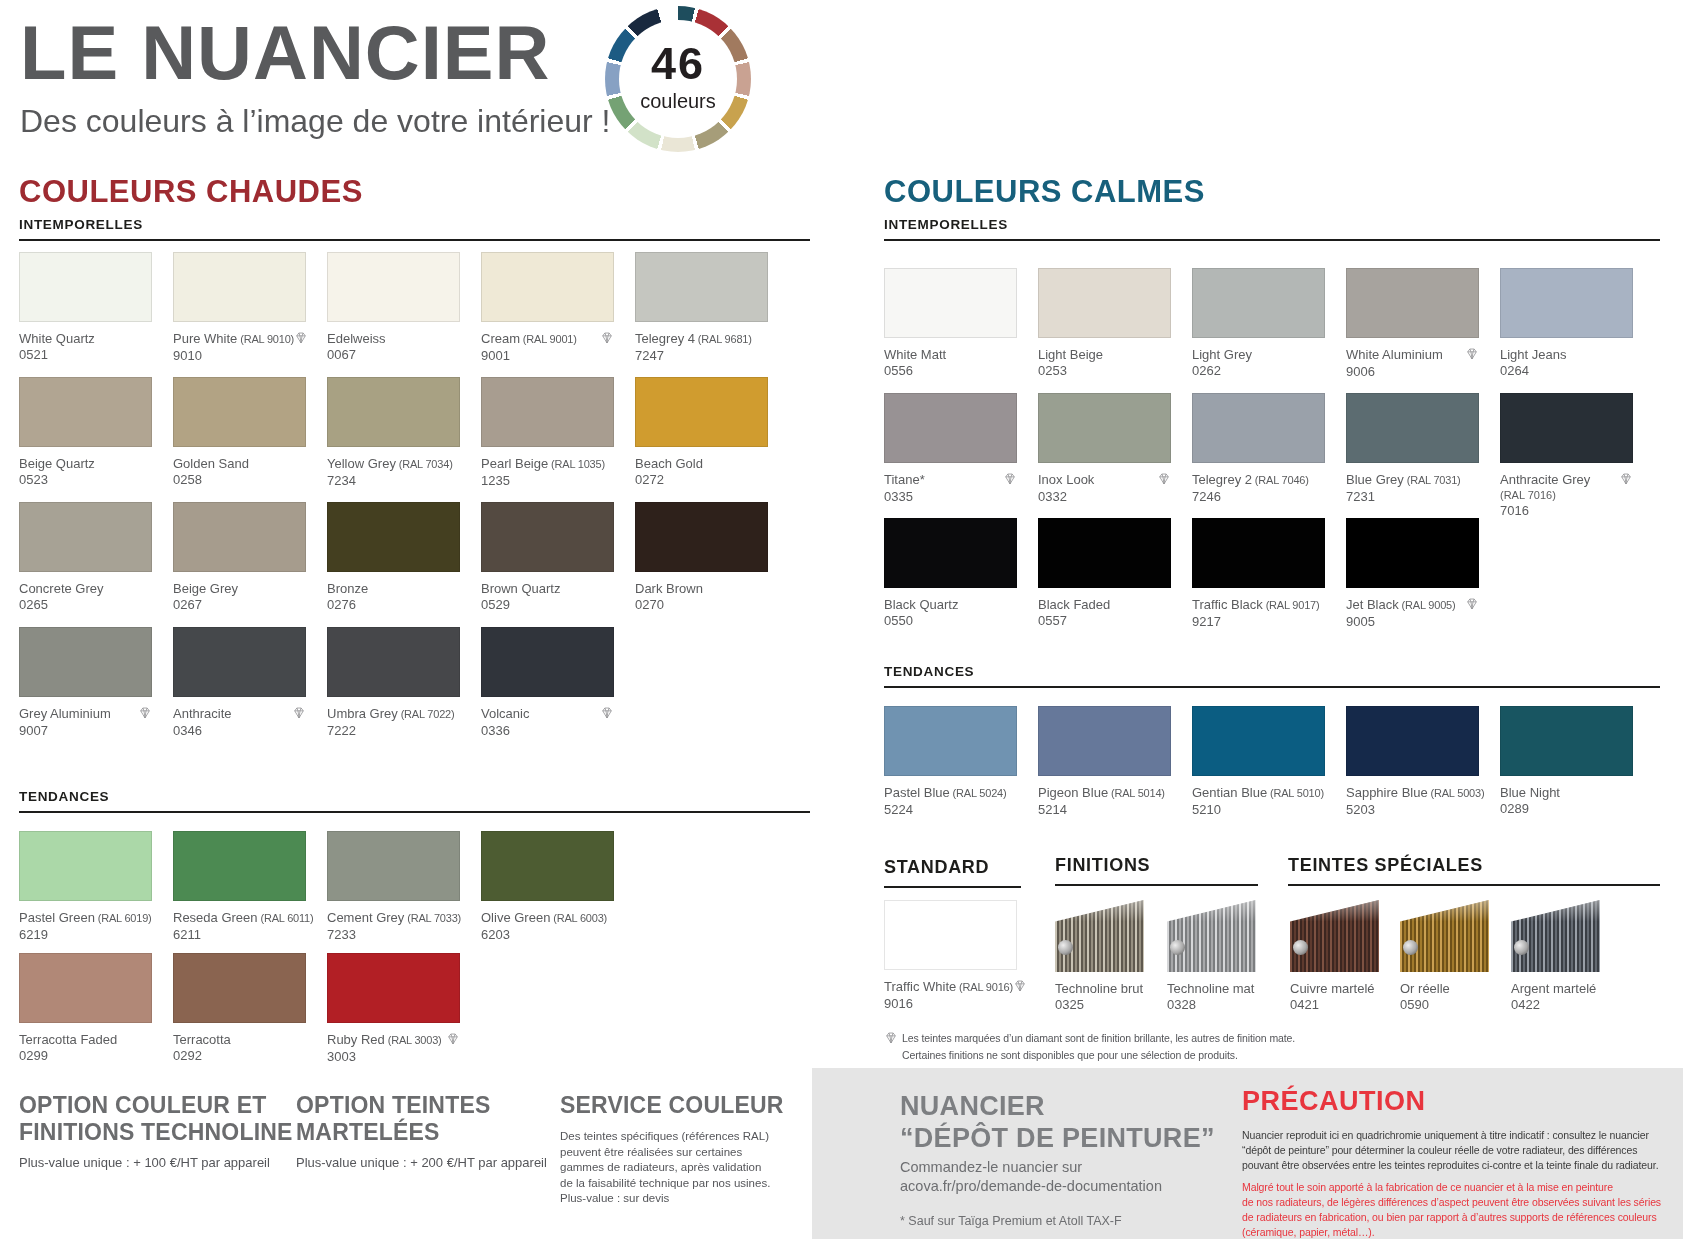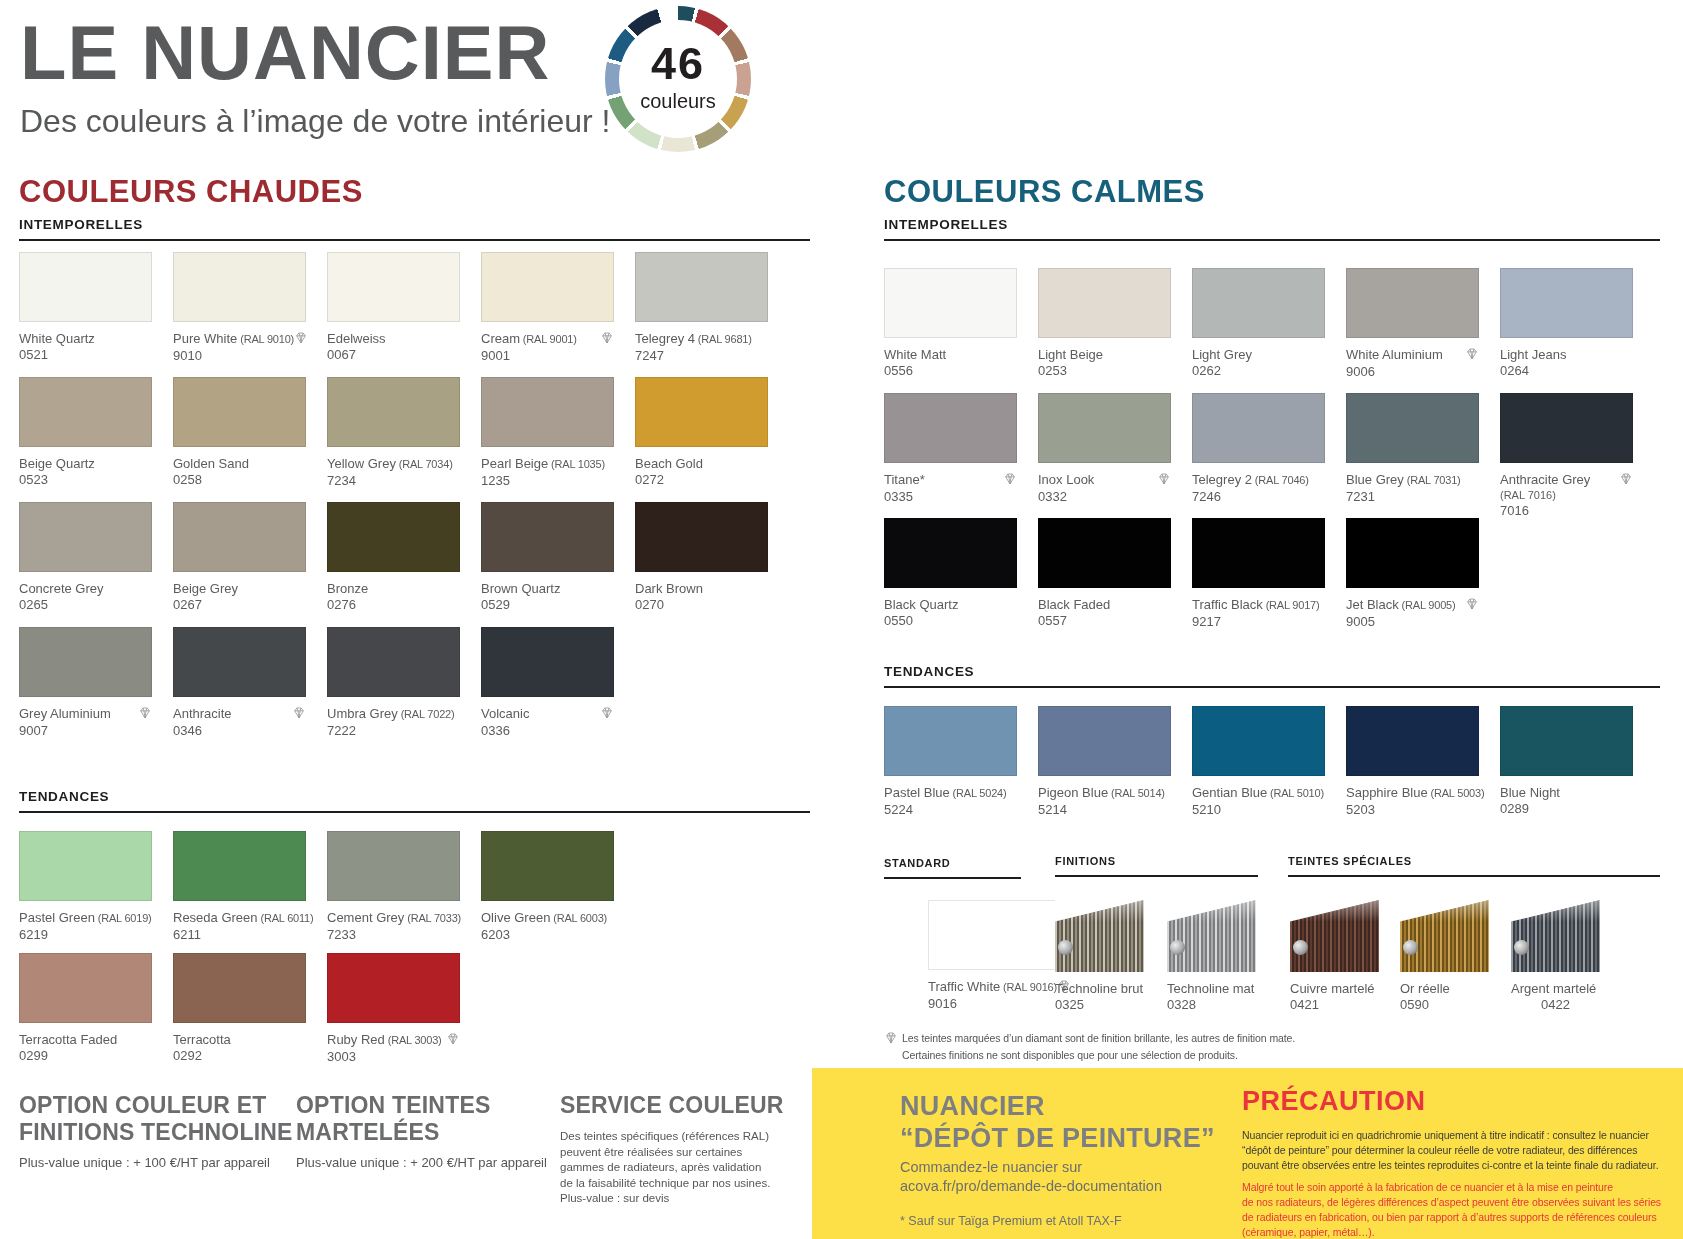--- a/index.html
+++ b/index.html
@@ -52,21 +52,21 @@
 
   .lbl{display:flex;align-items:flex-start;margin-top:9px;font-size:13px;line-height:15px;
        color:#5b5c5e;width:133px;}
   .lbl .txt{white-space:nowrap;}
   .lbl .ral{font-size:11px;letter-spacing:-.2px;}
   .ral-line{font-size:11px;line-height:14px;color:#5b5c5e;}
   .code{font-size:13px;line-height:14px;color:#5b5c5e;margin-top:2px;}
   .dia{flex:0 0 auto;margin-left:auto;margin-top:1px;}
 
   
-  .mini-head{position:absolute;font-size:11px;font-weight:700;color:#1d1d1b;letter-spacing:.7px;
+  .mini-head{position:absolute;font-size:18px;font-weight:700;color:#1d1d1b;letter-spacing:.7px;
              border-bottom:2px solid #1d1d1b;padding-bottom:8px;}
   #sp-h0{left:884px;top:857px;width:137px;}
   #sp-h1{left:1055px;top:855px;width:203px;}
   #sp-h2{left:1288px;top:855px;width:372px;}
   .sp-cell{position:absolute;top:900px;}
   .sp-cell .lbl{width:auto;}
   .rad{position:relative;width:89px;height:72px;background:#fff;}
   .rad .body{position:absolute;inset:0;clip-path:polygon(0 30%,100% 0,100% 100%,0 100%);}
   .rad .valve{position:absolute;left:3px;top:40px;width:15px;height:15px;border-radius:50%;
       background:radial-gradient(circle at 35% 35%, #eee, #a9a9a9 55%, #4d4d4d);}
@@ -78,21 +78,21 @@
   #footnote svg{vertical-align:-2px;margin-right:4px;}
 
   
   .opt{position:absolute;top:1092px;}
   #opt0{left:19px;} #opt1{left:296px;} #opt2{left:560px;width:250px;}
   .opt-title{font-size:23px;line-height:27px;font-weight:700;color:#6b6c6e;letter-spacing:.2px;}
   .opt-text{margin-top:9px;font-size:13px;color:#55565a;}
   #opt2 .opt-text{font-size:11.5px;line-height:15.5px;white-space:pre-line;margin-top:10px;}
 
   
-  #panel{position:absolute;left:812px;top:1068px;width:871px;height:171px;background:#fde047;}
+  #panel{position:absolute;left:812px;top:1068px;width:871px;height:171px;background:#e5e5e5;}
   #nu-t{position:absolute;left:88px;top:22px;font-size:27px;line-height:32px;font-weight:700;
         color:#7d7f82;letter-spacing:.3px;}
   #nu-o{position:absolute;left:88px;top:90px;font-size:14.5px;line-height:19px;color:#6d6e71;
         white-space:pre-line;}
   #nu-s{position:absolute;left:88px;top:146px;font-size:12.5px;color:#6d6e71;}
   #pc-t{position:absolute;left:430px;top:18px;font-size:27px;font-weight:700;color:#e8353e;
         letter-spacing:.5px;}
   #pc-b{position:absolute;left:430px;top:60px;width:445px;font-size:10.5px;line-height:15px;
         color:#3c3c3c;white-space:pre-line;letter-spacing:-.1px;}
   #pc-r{position:absolute;left:430px;top:112px;width:450px;font-size:10.5px;line-height:15px;
@@ -475,21 +475,21 @@
         <div class="lbl">
           <span class="txt">Blue Night</span>
         </div>
         <div class="code">0289</div>
       </div>
     </div>
 
   <div class="mini-head" id="sp-h0">STANDARD</div>
   <div class="mini-head" id="sp-h1">FINITIONS</div>
   <div class="mini-head" id="sp-h2">TEINTES SPÉCIALES</div>
-  <div class="sp-cell" id="std-cell" style="left:928px;width:133px;">
+  <div class="sp-cell" id="std-cell" style="left:884px;width:133px;">
       <div class="cell">
         <div class="chip" style="background: rgb(255, 255, 255);"></div>
         <div class="lbl">
           <span class="txt">Traffic White<span class="ral"> (RAL 9016)</span></span>
           <span class="dia"><svg viewBox="0 0 16 14" width="14" height="12">
               <path d="M3 4.5 L5.5 1.2 H10.5 L13 4.5 L8 12.8 Z M3 4.5 H13 M5.5 1.2 L6.8 4.5 L8 12.8 M10.5 1.2 L9.2 4.5 L8 12.8" fill="none" stroke="#8c8d8f" stroke-width="0.9" stroke-linejoin="round"></path>
             </svg></span>
         </div>
         <div class="code">9016</div>
       </div>
@@ -528,21 +528,21 @@
       <div class="sp-cell" style="left: 1400px;">
         <div class="rad">
           <div class="body" style="background: linear-gradient(rgba(255, 255, 255, 0.45), rgba(255, 255, 255, 0) 30%), repeating-linear-gradient(90deg, rgb(202, 160, 82) 0px, rgb(202, 160, 82) 2px, rgb(110, 81, 24) 2px, rgb(110, 81, 24) 4px, rgb(161, 122, 44) 4px, rgb(161, 122, 44) 6px, rgb(110, 81, 24) 6px, rgb(110, 81, 24) 8px);"></div>
           <div class="valve"></div>
         </div>
         <div class="lbl">
           <span class="txt">Or réelle</span>
         </div>
         <div class="code">0590</div>
       </div>
-      <div class="sp-cell" style="left: 1511px; text-align: center;">
+      <div class="sp-cell" style="left: 1511px;">
         <div class="rad">
           <div class="body" style="background: linear-gradient(rgba(255, 255, 255, 0.45), rgba(255, 255, 255, 0) 30%), repeating-linear-gradient(90deg, rgb(154, 160, 168) 0px, rgb(154, 160, 168) 2px, rgb(58, 62, 68) 2px, rgb(58, 62, 68) 4px, rgb(100, 106, 114) 4px, rgb(100, 106, 114) 6px, rgb(58, 62, 68) 6px, rgb(58, 62, 68) 8px);"></div>
           <div class="valve"></div>
         </div>
         <div class="lbl">
           <span class="txt">Argent martelé</span>
         </div>
         <div class="code">0422</div>
       </div>
     </div>

